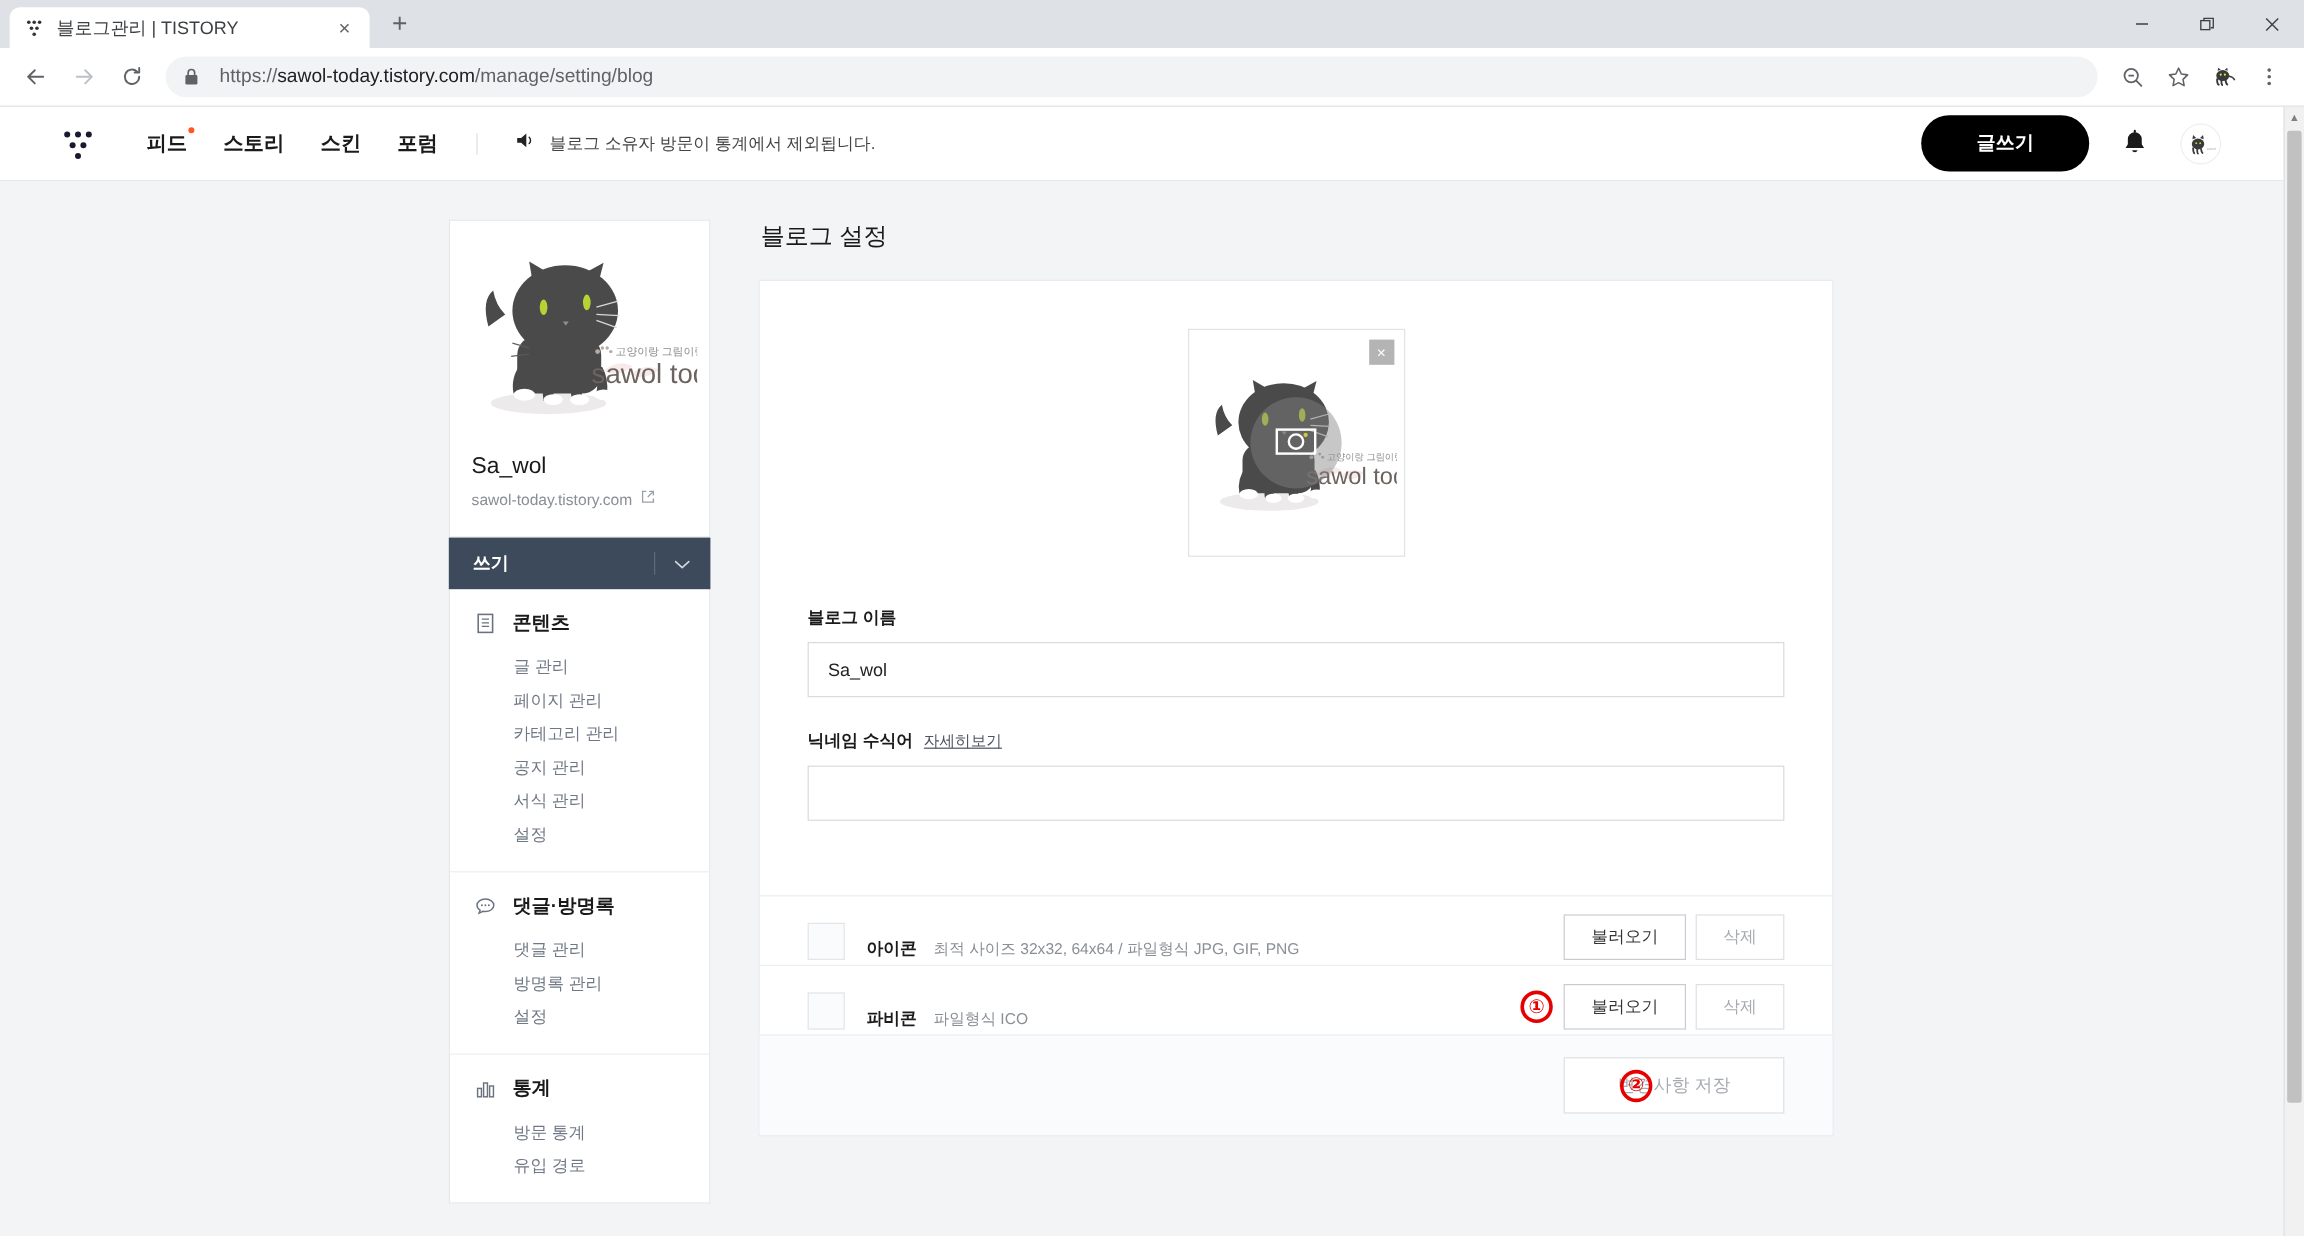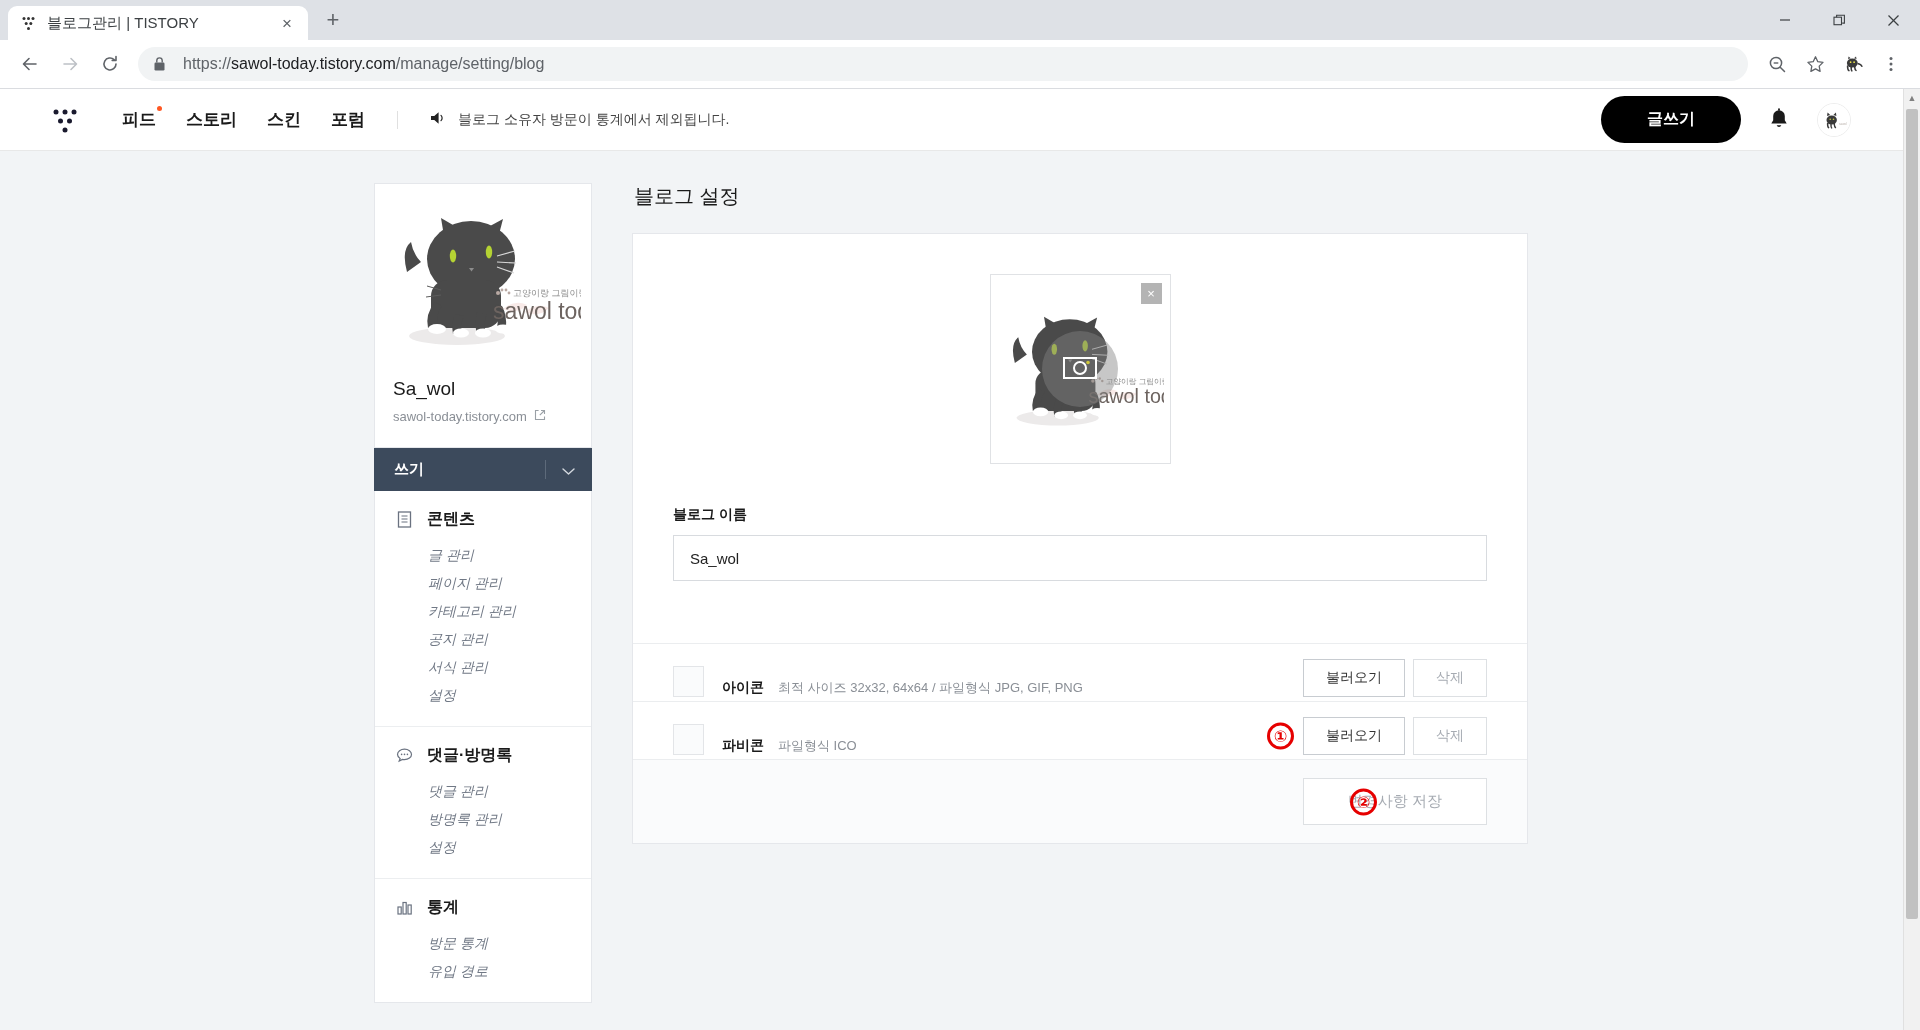--- a/index.html
+++ b/index.html
@@ -159,21 +159,21 @@
   .nav-group:last-child { border-bottom: none; }
   .nav-head {
     display: flex; align-items: center; gap: 13px; padding: 0 18px 0 20px;
     font-size: 16px; font-weight: bold; color: #1a1a1a;
   }
   .nav-head.solo { padding-top: 2px; padding-bottom: 2px; }
   .nav-icon {
     width: 19px; height: 19px; flex: 0 0 19px; color: #6a7280;
     display: flex; align-items: center; justify-content: center;
   }
-  .nav-sub { margin-top: 12px; font-style: italic; }
+  .nav-sub { margin-top: 12px; }
   .nav-sub-item {
     font-size: 14px; color: #707885; padding: 5px 18px 5px 53px;
     white-space: nowrap;
   }
 
   
   .main { margin-left: 40px; width: 896px; flex: 0 0 896px; padding-bottom: 40px; }
   .page-title {
     font-size: 20px; color: #1a1a1a; margin-bottom: 23px; padding-left: 2px;
   }
@@ -594,20 +594,27 @@
             </div>
 
             <div class="form-area">
               <div class="field">
                 <div class="field-label">
                   <span>블로그 이름</span>
                 </div>
                 <input class="text-input" type="text" value="Sa_wol" style="">
               </div>
 
+              <div class="field">
+                <div class="field-label">
+                  <span>닉네임 수식어</span>
+                  <a class="field-link" href="#">자세히보기</a>
+                </div>
+                <input class="text-input" type="text" value="" style="">
+              </div>
 
               <div class="field">
               </div>
             </div>
 
             <div class="upload-row">
               <div class="upload-thumb"></div>
               <span class="upload-name">아이콘</span>
               <span class="upload-desc">최적 사이즈 32x32, 64x64 / 파일형식 JPG, GIF, PNG</span>
               <div class="row-actions">

